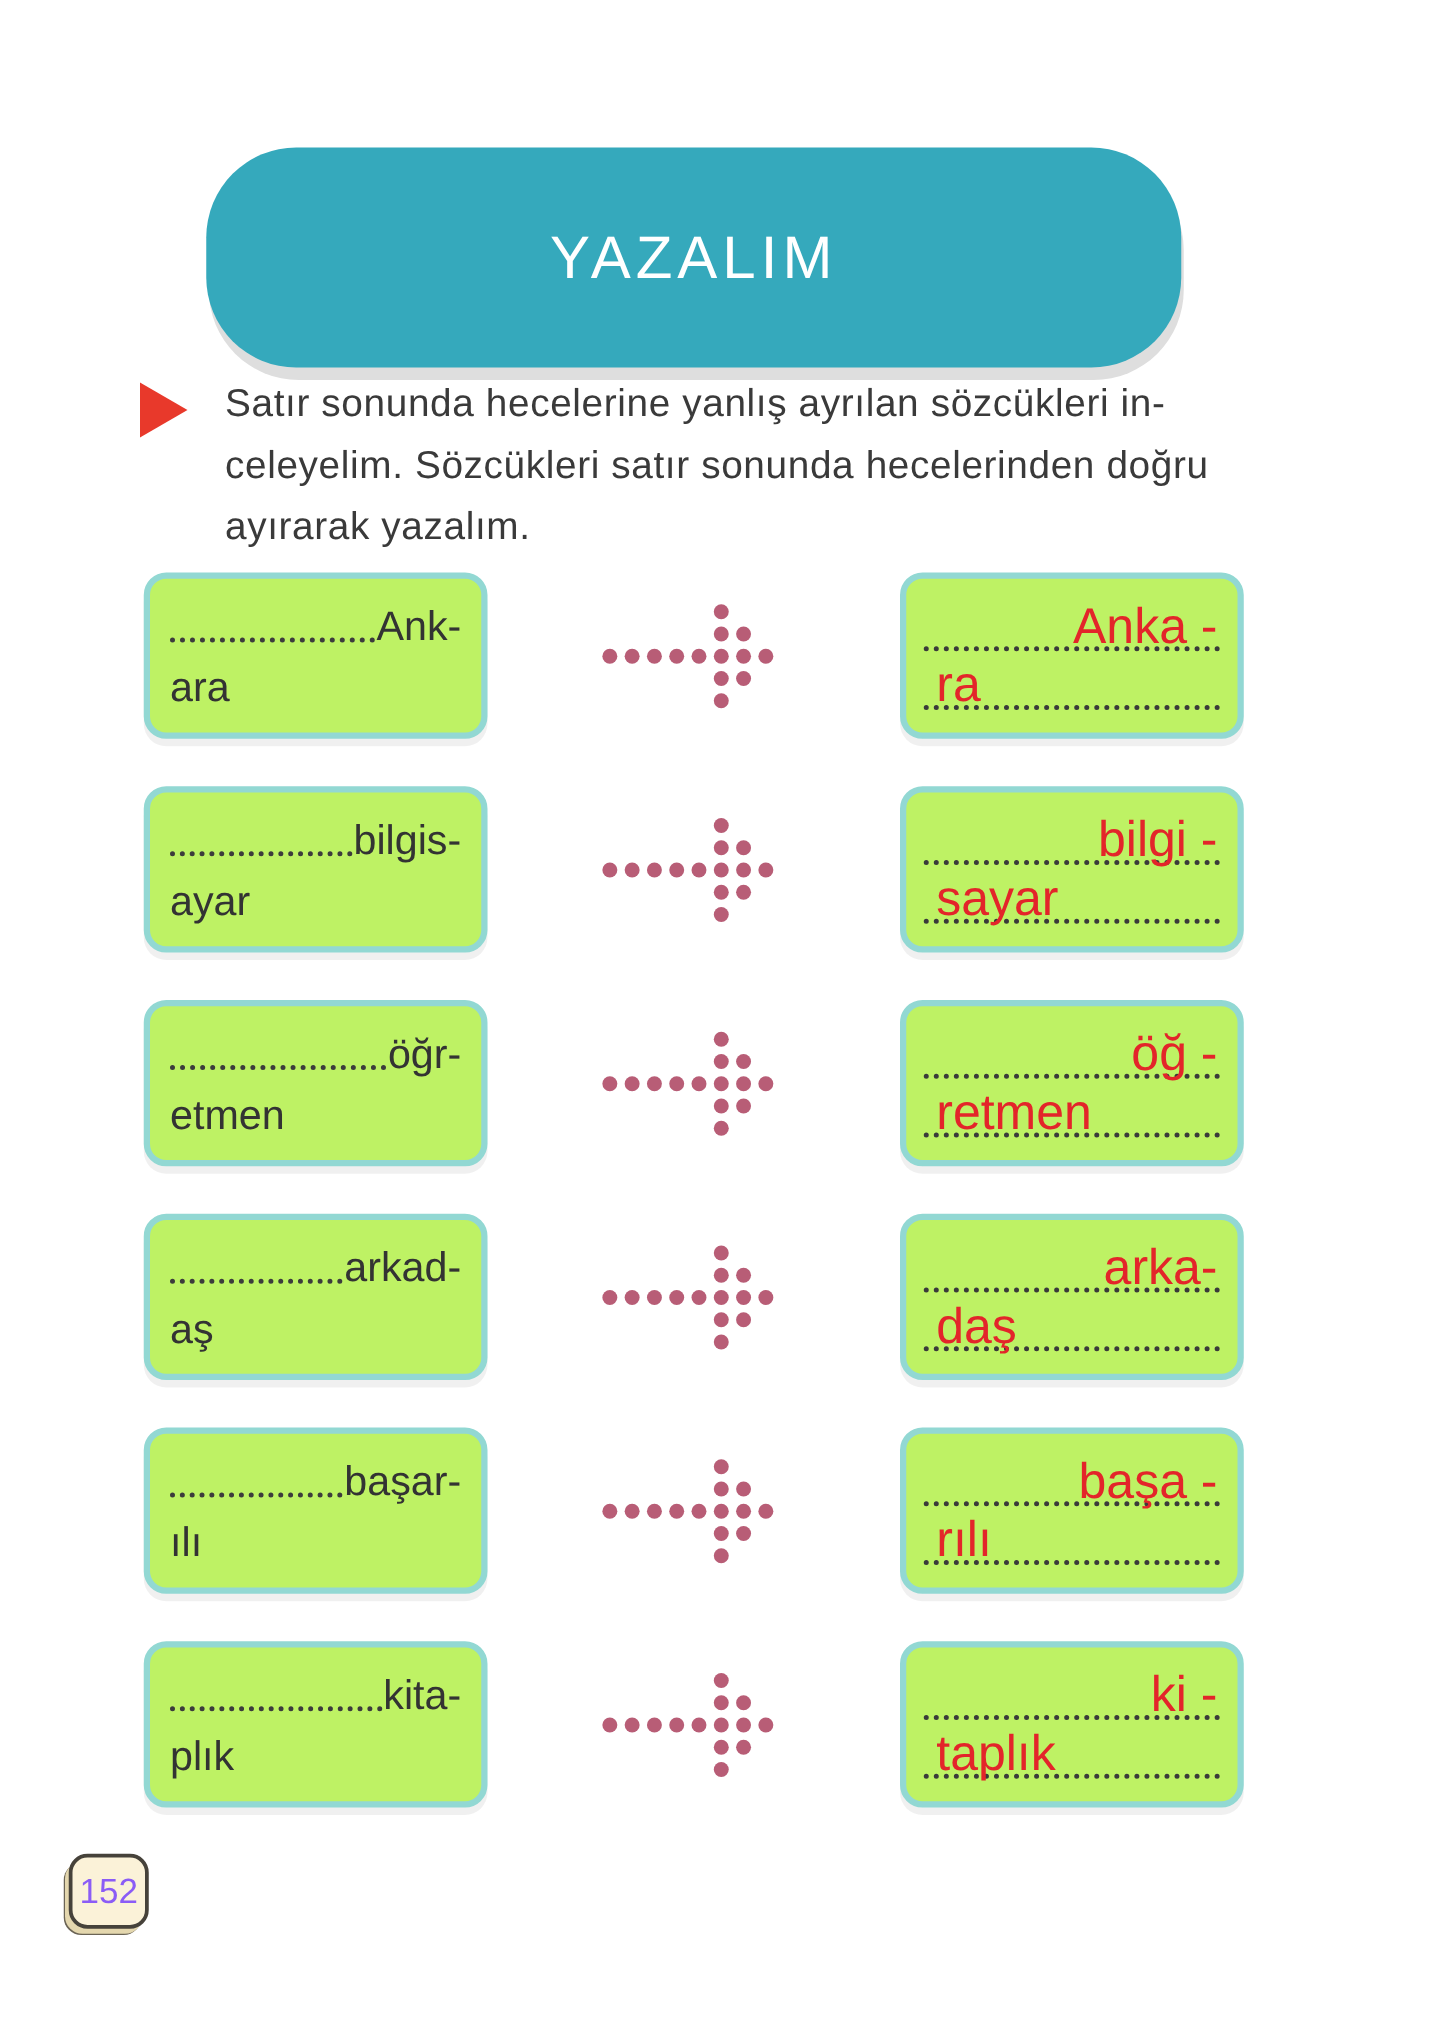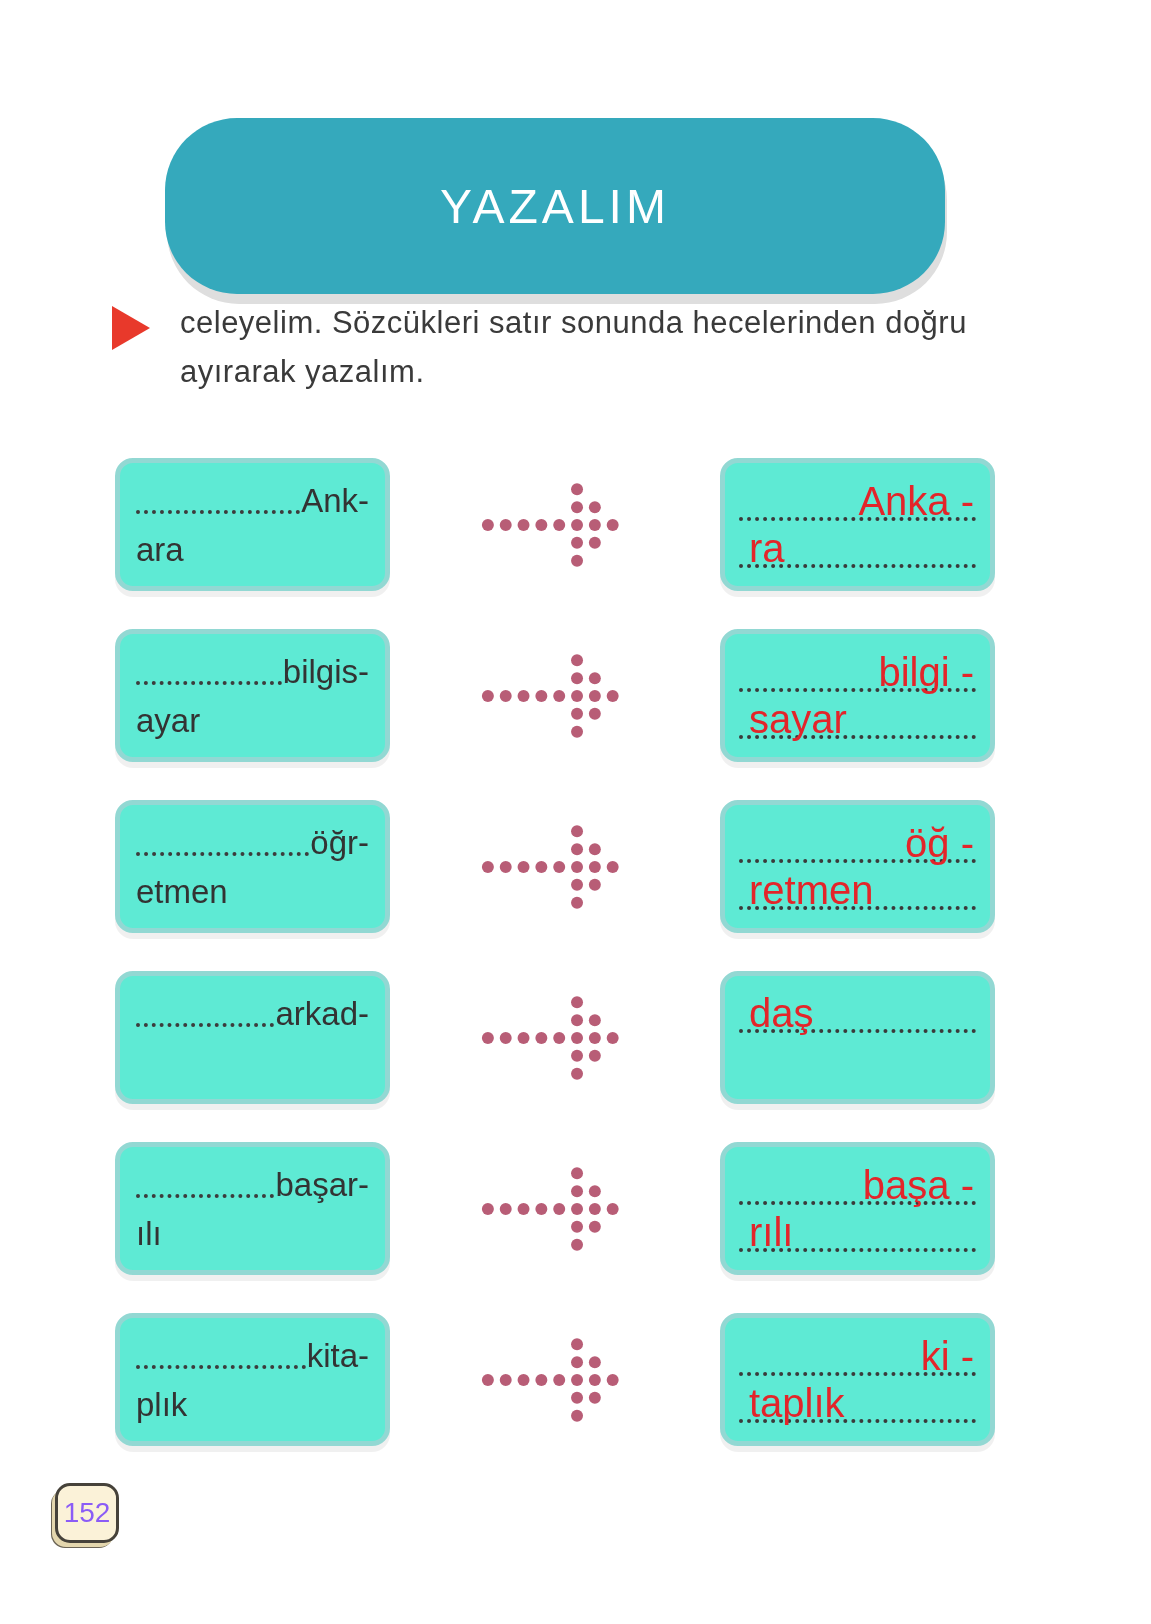--- a/index.html
+++ b/index.html
@@ -37,21 +37,21 @@
     color:#3a3a3a; letter-spacing:0.5px;
   }
   .intro-text span { display:block; }
 
   
   .rows { position:absolute; left:115px; top:458px; width:880px; }
   .row { display:flex; align-items:center; height:133px; margin-bottom:38px; }
   .row:last-child { margin-bottom:0;gap:30px; }
 
   .wbox {
-    width:275px; height:133px; background:#5eead4;
+    width:275px; height:133px; background:#bef264;
     border:5px solid #92d8d3; border-radius:18px;
     box-shadow:0 6px 0 rgba(0,0,0,0.06);
     flex:0 0 auto;
   }
 
   
   .box-left { padding:20px 16px 0 16px; color:#333333; }
   .left-line1 { display:flex; font-size:33px; line-height:36px; }
   .leader {
     flex:1; align-self:flex-end; margin-bottom:5px; margin-right:1px;
@@ -88,20 +88,21 @@
 
 <div class="page">
 
   <div class="banner">
     <div class="banner-title">YAZALIM</div>
   </div>
 
   <div class="intro">
     <div class="bullet-triangle"></div>
     <div class="intro-text">
+      <span>Satır sonunda hecelerine yanlış ayrılan sözcükleri in-</span>
       <span>celeyelim. Sözcükleri satır sonunda hecelerinden doğru</span>
       <span>ayırarak yazalım.</span>
     </div>
   </div>
 
   <div class="rows">
   <div class="row">
 
     <div class="wbox box-left">
       <div class="left-line1">
@@ -227,44 +228,48 @@
 
   </div>
 
   <div class="row">
 
     <div class="wbox box-left">
       <div class="left-line1">
         <span class="leader"></span>
         <span class="left-word1">arkad-</span>
       </div>
-    </div>
-
-    <div class="arrow-cell">
-      <svg width="148" height="86" viewBox="0 0 140 82" aria-hidden="true">
-        <g fill="#b85d76">
-          <circle cx="6" cy="41" r="5.7"></circle>
-          <circle cx="23" cy="41" r="5.7"></circle>
-          <circle cx="40" cy="41" r="5.7"></circle>
-          <circle cx="57" cy="41" r="5.7"></circle>
-          <circle cx="74" cy="41" r="5.7"></circle>
-          <circle cx="91" cy="7" r="5.7"></circle>
-          <circle cx="91" cy="24" r="5.7"></circle>
-          <circle cx="91" cy="41" r="5.7"></circle>
-          <circle cx="91" cy="58" r="5.7"></circle>
-          <circle cx="91" cy="75" r="5.7"></circle>
-          <circle cx="108" cy="24" r="5.7"></circle>
-          <circle cx="108" cy="41" r="5.7"></circle>
-          <circle cx="108" cy="58" r="5.7"></circle>
-          <circle cx="125" cy="41" r="5.7"></circle>
-        </g>
-      </svg>
-    </div>
-
-    <div class="wbox box-right">
+      <div class="left-line2">aş</div>
+    </div>
+
+    <div class="arrow-cell">
+      <svg width="148" height="86" viewBox="0 0 140 82" aria-hidden="true">
+        <g fill="#b85d76">
+          <circle cx="6" cy="41" r="5.7"></circle>
+          <circle cx="23" cy="41" r="5.7"></circle>
+          <circle cx="40" cy="41" r="5.7"></circle>
+          <circle cx="57" cy="41" r="5.7"></circle>
+          <circle cx="74" cy="41" r="5.7"></circle>
+          <circle cx="91" cy="7" r="5.7"></circle>
+          <circle cx="91" cy="24" r="5.7"></circle>
+          <circle cx="91" cy="41" r="5.7"></circle>
+          <circle cx="91" cy="58" r="5.7"></circle>
+          <circle cx="91" cy="75" r="5.7"></circle>
+          <circle cx="108" cy="24" r="5.7"></circle>
+          <circle cx="108" cy="41" r="5.7"></circle>
+          <circle cx="108" cy="58" r="5.7"></circle>
+          <circle cx="125" cy="41" r="5.7"></circle>
+        </g>
+      </svg>
+    </div>
+
+    <div class="wbox box-right">
+      <div class="ans ans-line1">
+        <span>arka-</span>
+      </div>
       <div class="ans ans-line2">
         <span>daş</span>
       </div>
     </div>
 
   </div>
 
   <div class="row">
 
     <div class="wbox box-left">

